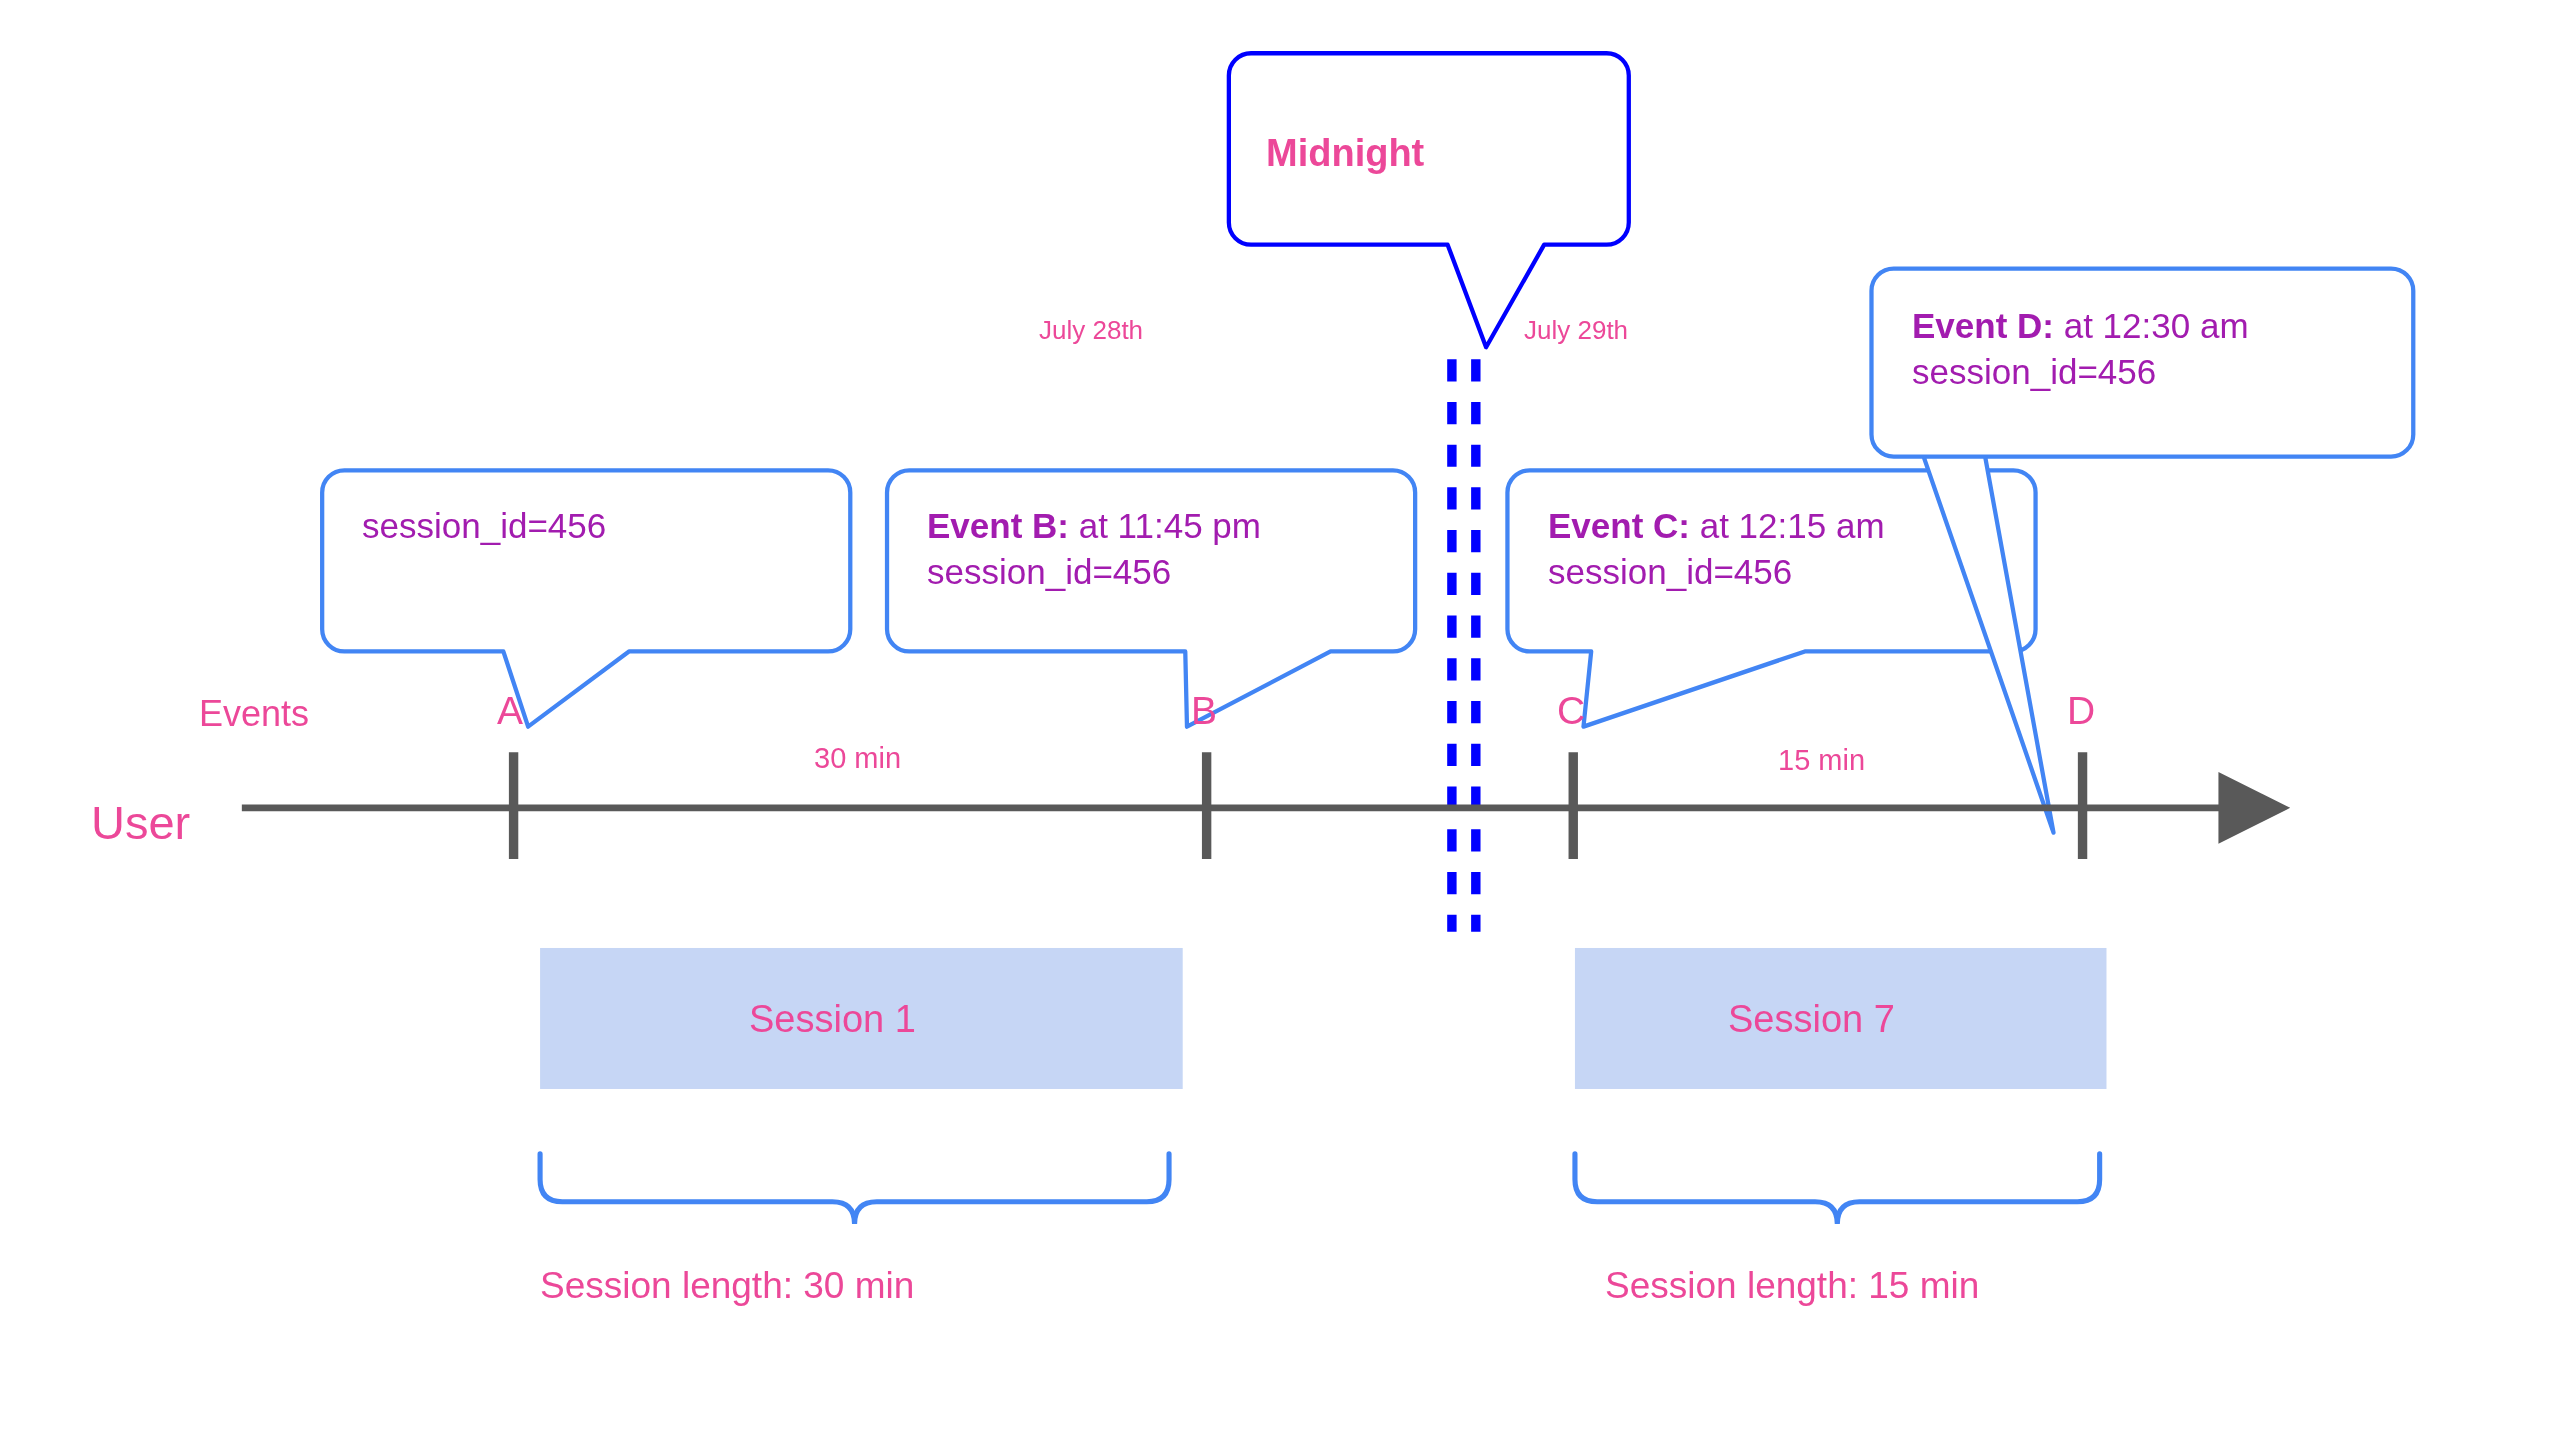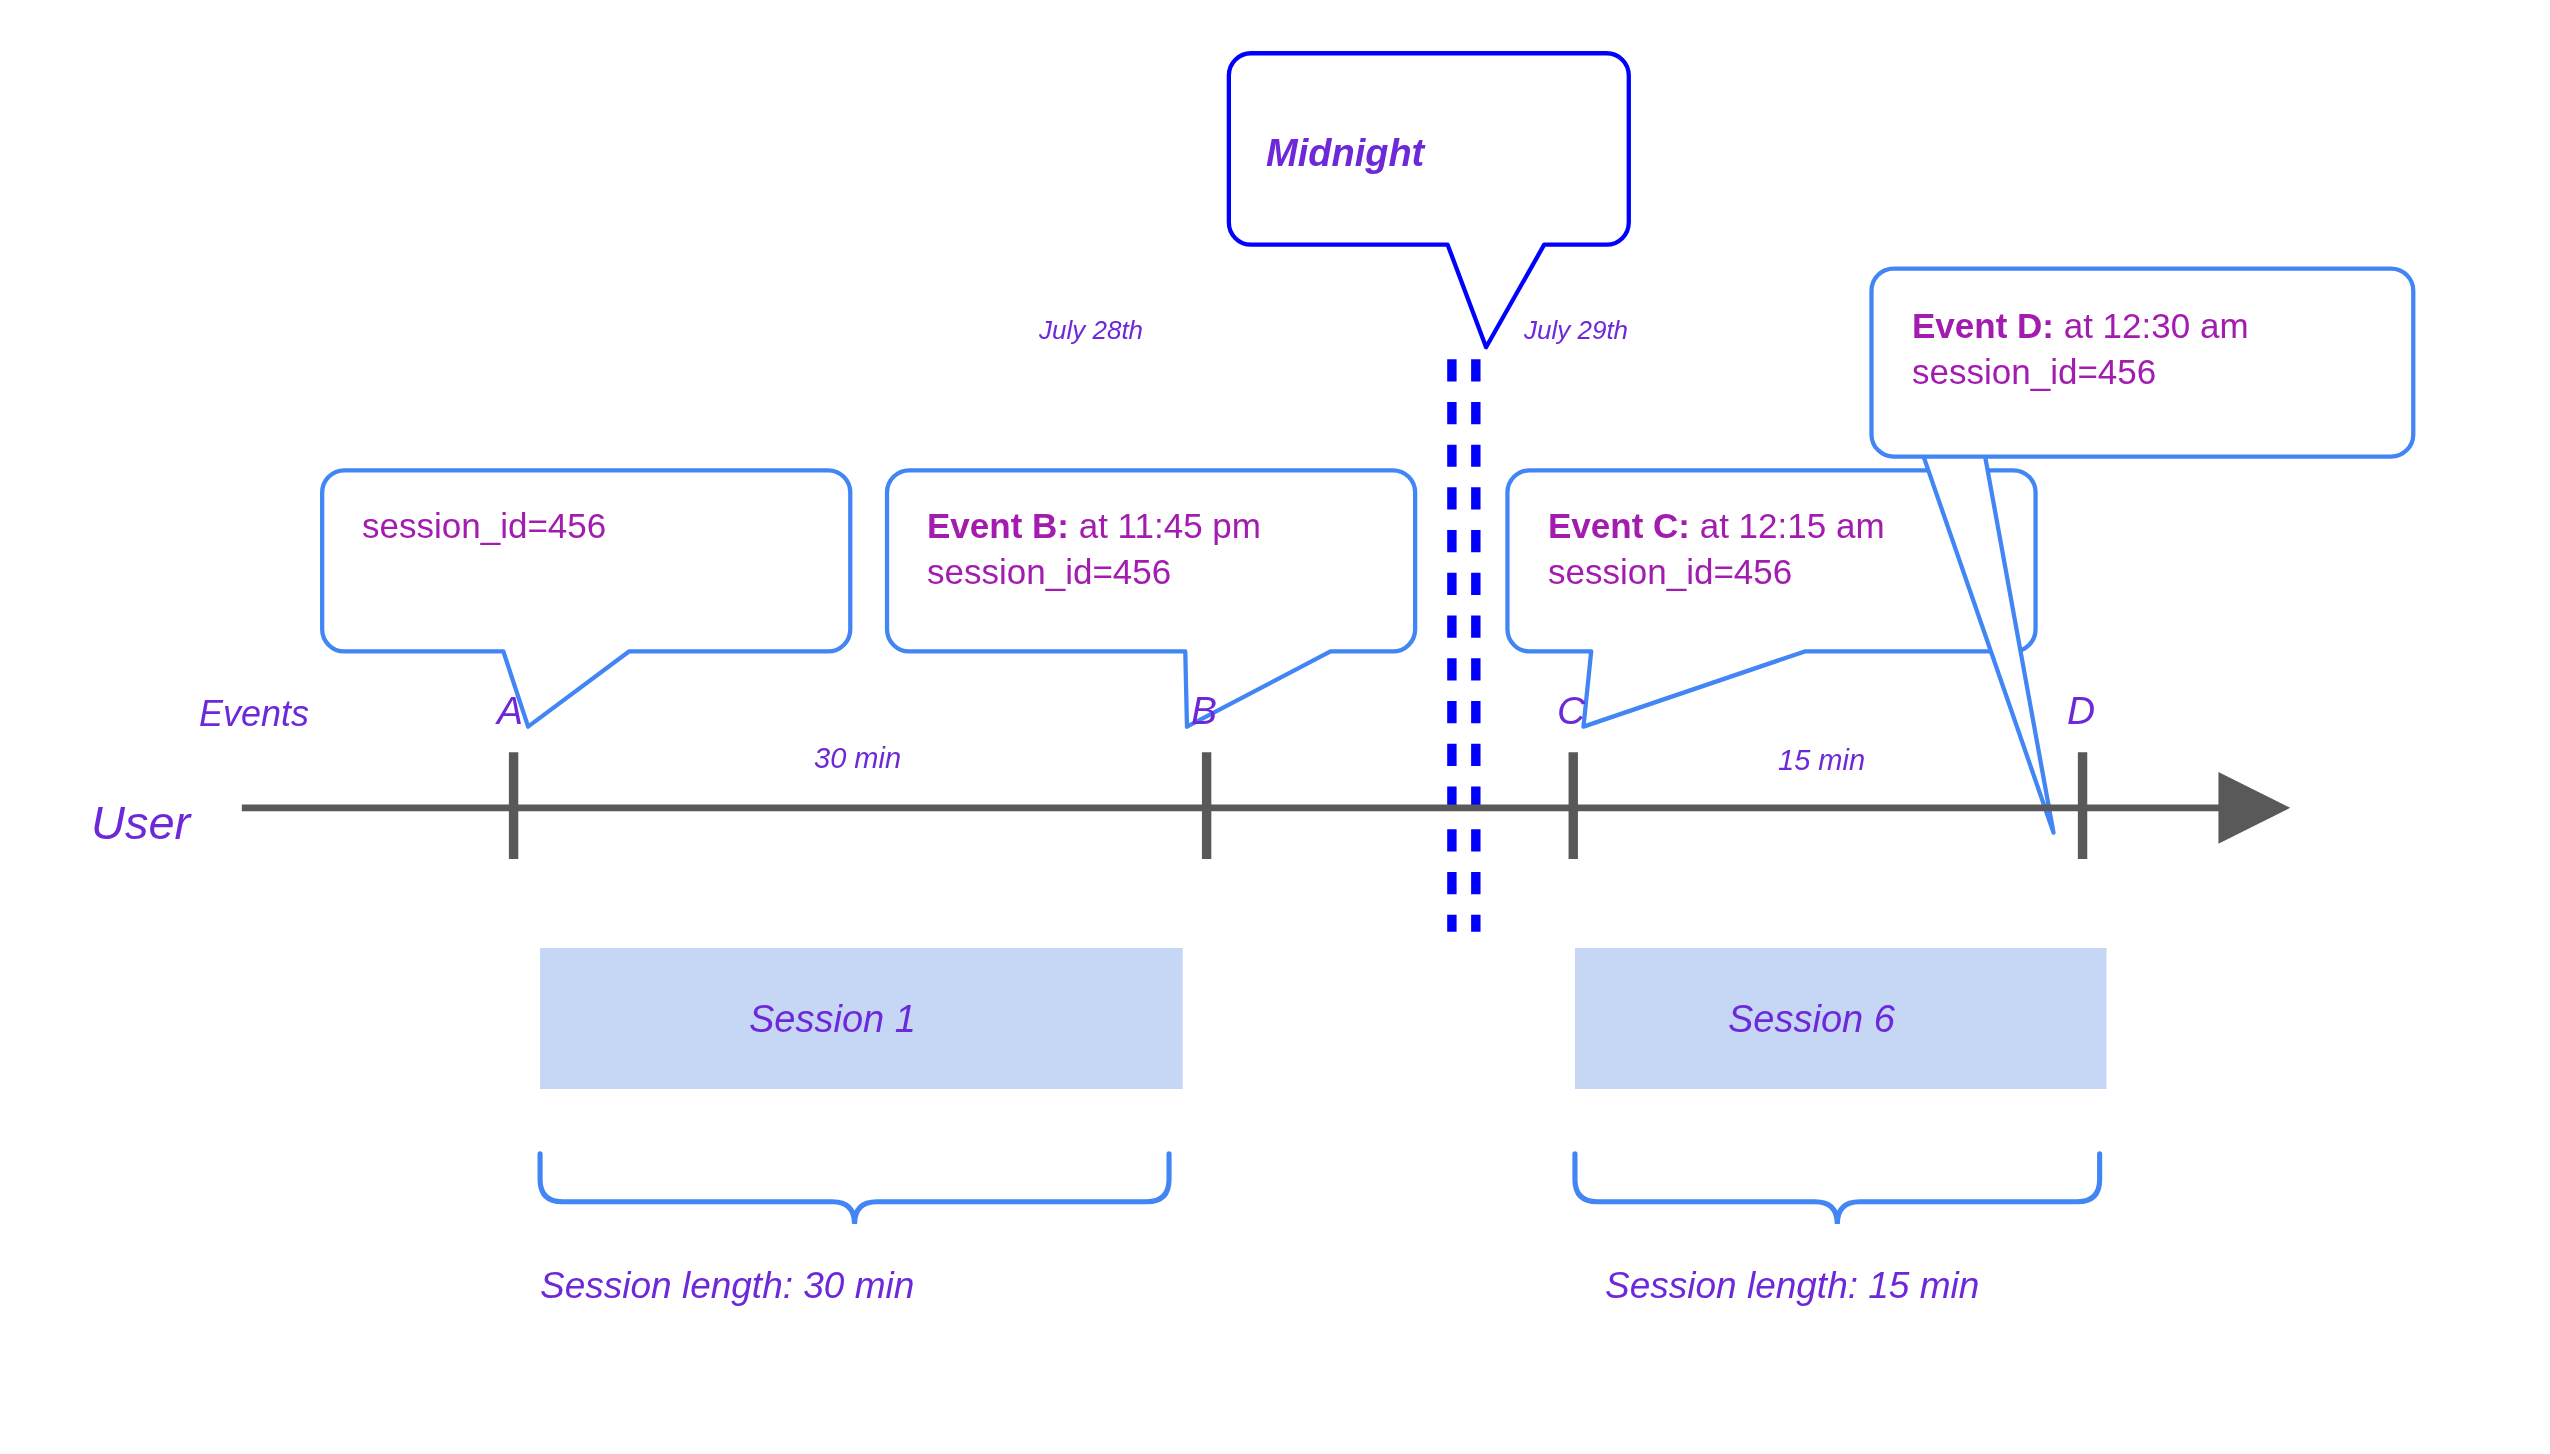--- a/index.html
+++ b/index.html
@@ -20,24 +20,23 @@
   #stage svg.layer {
     position: absolute;
     left: 0;
     top: 0;
     width: 2550px;
     height: 1455px;
     overflow: visible;
   }
   .txt {
     position: absolute;
-    color: #6d28d9;
+    color: #ec4899;
     white-space: nowrap;
     font-family: "Liberation Sans", sans-serif;
-    font-style: italic;
   }
   .callout-text {
     position: absolute;
     color: #a21caf;
     font-size: 35px;
     line-height: 46px;
     font-family: "Liberation Sans", sans-serif;
     white-space: nowrap;
   }
   .callout-text b { font-weight: bold; }
@@ -201,19 +200,19 @@
 
   <div class="txt label-marker" style="left:497px; top:689px;">A</div>
   <div class="txt label-marker" style="left:1191px; top:689px;">B</div>
   <div class="txt label-marker" style="left:1557px; top:689px;">C</div>
   <div class="txt label-marker" style="left:2067px; top:689px;">D</div>
 
   <div class="txt label-dur" style="left:814px; top:742px;">30 min</div>
   <div class="txt label-dur" style="left:1778px; top:744px;">15 min</div>
 
   <div class="txt label-session" style="left:749px; top:998px;">Session 1</div>
-  <div class="txt label-session" style="left:1728px; top:998px;">Session 6</div>
+  <div class="txt label-session" style="left:1728px; top:998px;">Session 7</div>
 
   <div class="txt label-slen" style="left:540px; top:1265px;">Session length: 30 min</div>
   <div class="txt label-slen" style="left:1585px; top:1265px;margin-left:20px;">Session length: 15 min</div>
 
 </div>
 
 
 </body></html>

